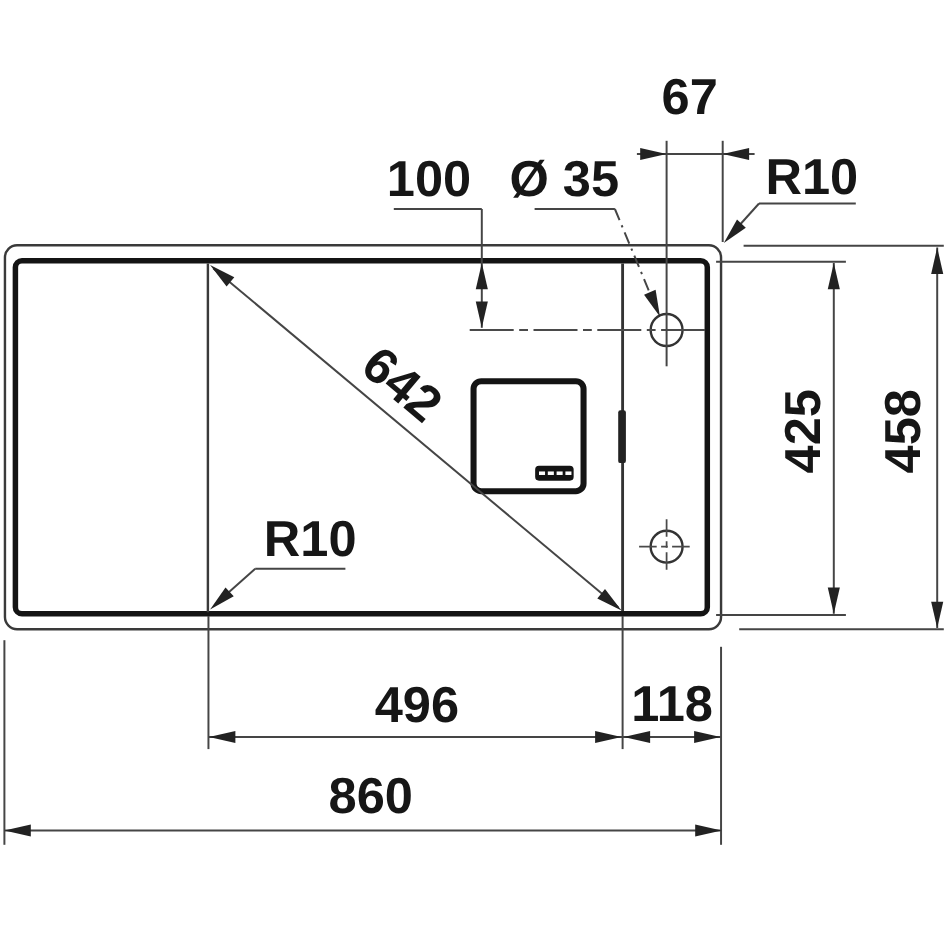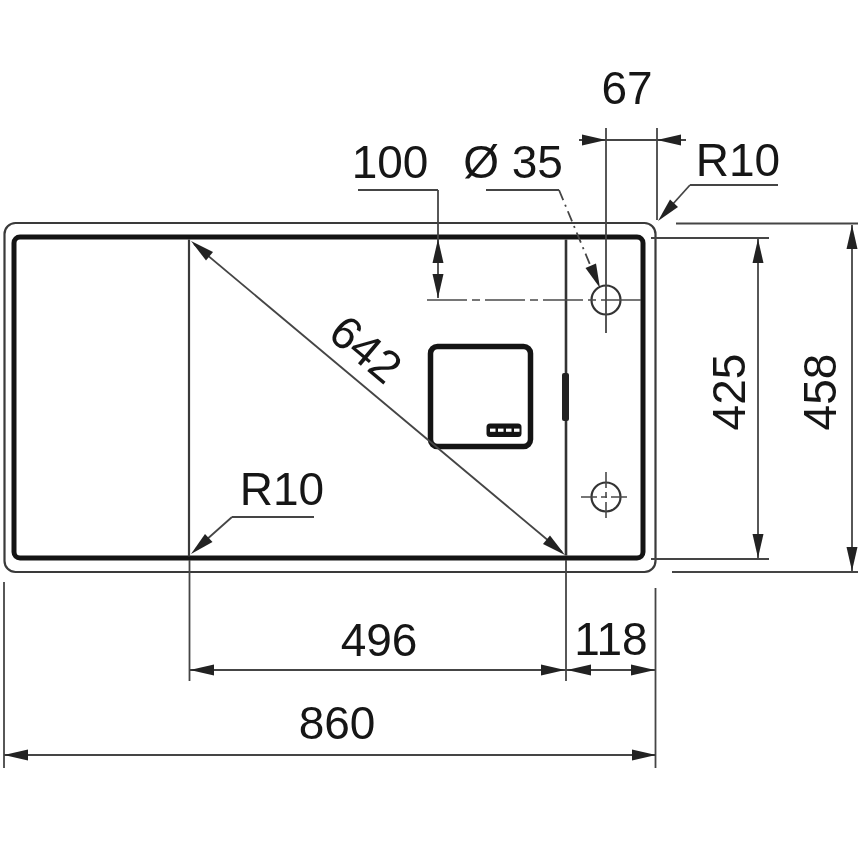--- a/index.html
+++ b/index.html
@@ -2,20 +2,21 @@
 <html><head>
 <meta charset="utf-8">
 <style>
   html,body{margin:0;padding:0;background:#ffffff;}
   .stage{
     position:relative;
     width:860px;height:860px;
     background:#ffffff;
     overflow:hidden;
     font-family:"Liberation Sans", sans-serif;
+    font-weight:bold;
   }
   svg text{
     font-family:"Liberation Sans", sans-serif;
     font-size:46px;
     fill:#161616;
   }
 </style>
 </head>
 <body>
 

